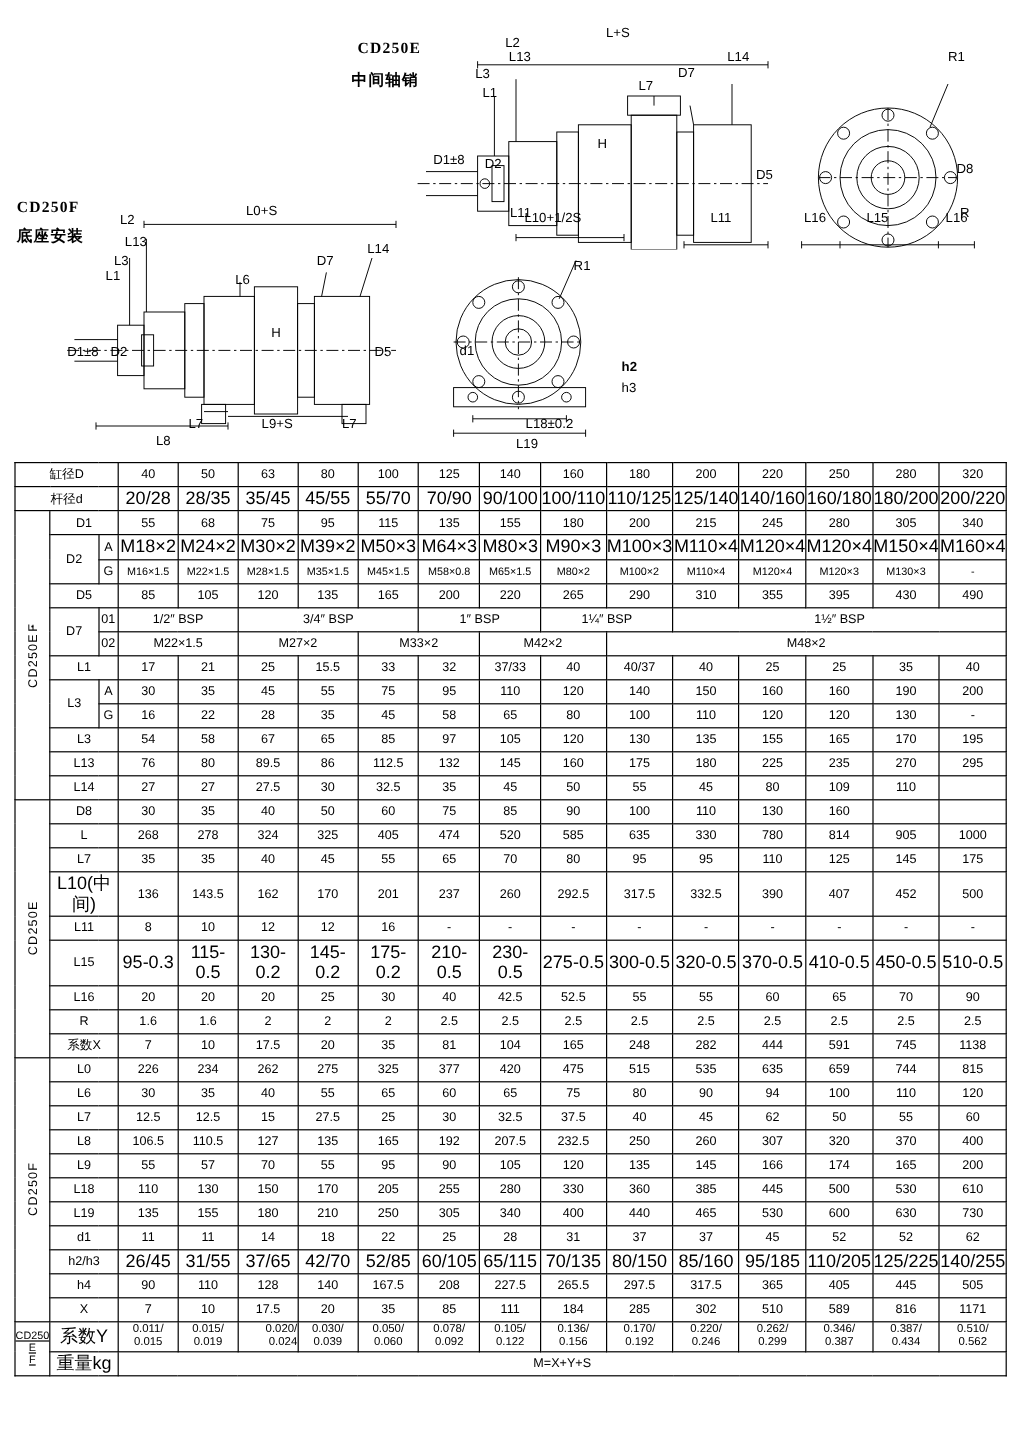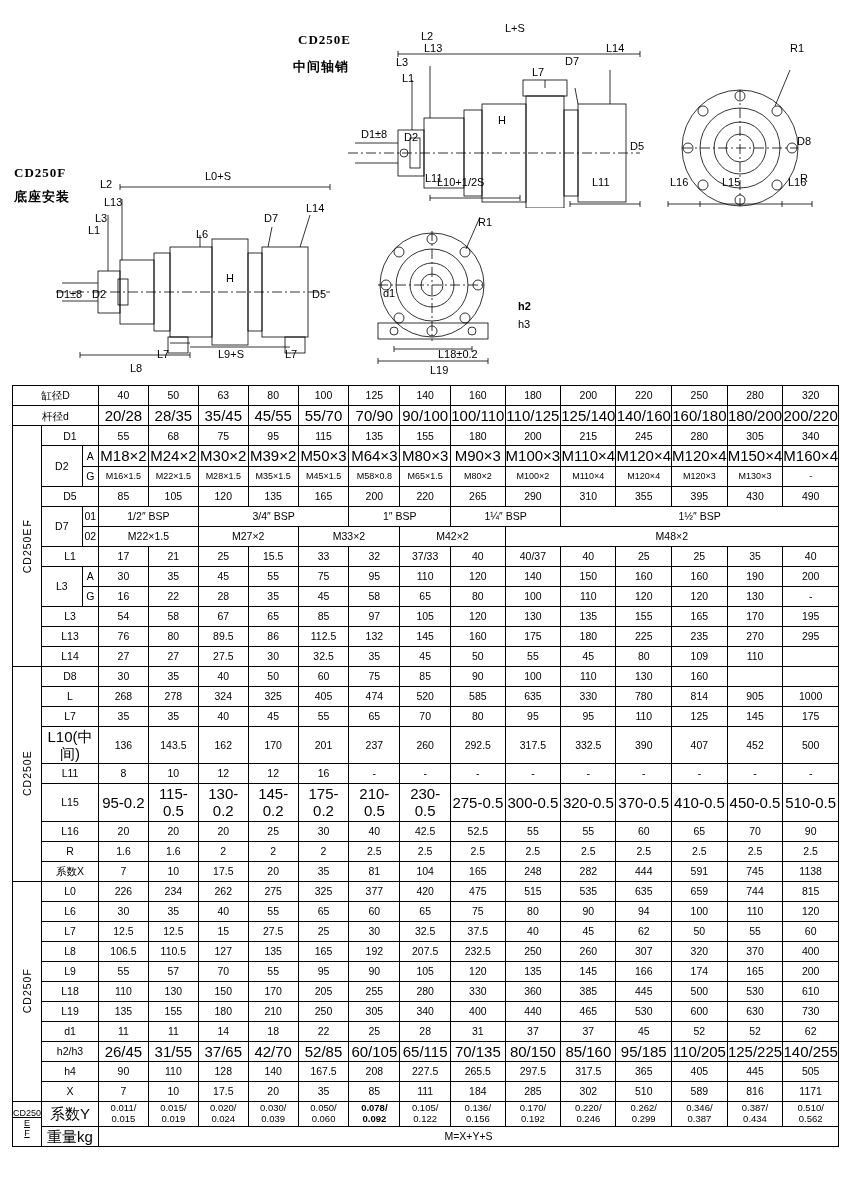--- a/index.html
+++ b/index.html
@@ -519,21 +519,21 @@
         <td>-</td>
         <td>-</td>
         <td>-</td>
         <td>-</td>
         <td>-</td>
         <td>-</td>
         <td>-</td>
       </tr>
       <tr>
         <td colspan="2">L15</td>
-        <td class="sm">95-0.2</td>
+        <td class="sm">95-0.3</td>
         <td class="sm">115-0.5</td>
         <td class="sm">130-0.2</td>
         <td class="sm">145-0.2</td>
         <td class="sm">175-0.2</td>
         <td class="sm">210-0.5</td>
         <td class="sm">230-0.5</td>
         <td class="sm">275-0.5</td>
         <td class="sm">300-0.5</td>
         <td class="sm">320-0.5</td>
         <td class="sm">370-0.5</td>
@@ -782,27 +782,27 @@
         <td>1171</td>
       </tr>
 
       <tr>
         <td rowspan="2" class="tiny" style="line-height:1.1;text-decoration:underline;">CD250<br>E<br>F</td>
         <td colspan="2" class="sm">系数Y</td>
         <td class="two" style="white-space:pre-line;">0.011/
 0.015</td>
         <td class="two" style="white-space:pre-line;">0.015/
 0.019</td>
-        <td class="two" style="white-space:pre-line;">0.020/
+        <td class="two" style="white-space:pre-line;text-align:right;">0.020/
 0.024</td>
         <td class="two" style="white-space:pre-line;">0.030/
 0.039</td>
         <td class="two" style="white-space:pre-line;text-align:center;">0.050/
 0.060</td>
-        <td class="two" style="white-space:pre-line;font-weight:bold;">0.078/
+        <td class="two" style="white-space:pre-line;">0.078/
 0.092</td>
         <td class="two" style="white-space:pre-line;">0.105/
 0.122</td>
         <td class="two" style="white-space:pre-line;">0.136/
 0.156</td>
         <td class="two" style="white-space:pre-line;">0.170/
 0.192</td>
         <td class="two" style="white-space:pre-line;">0.220/
 0.246</td>
         <td class="two" style="white-space:pre-line;">0.262/

